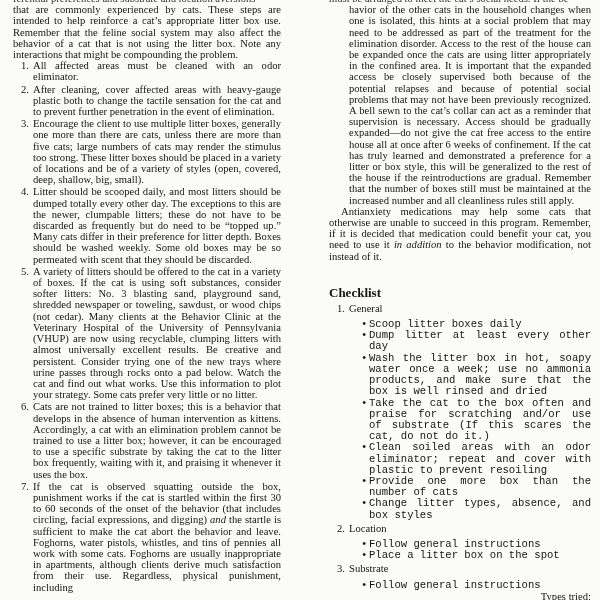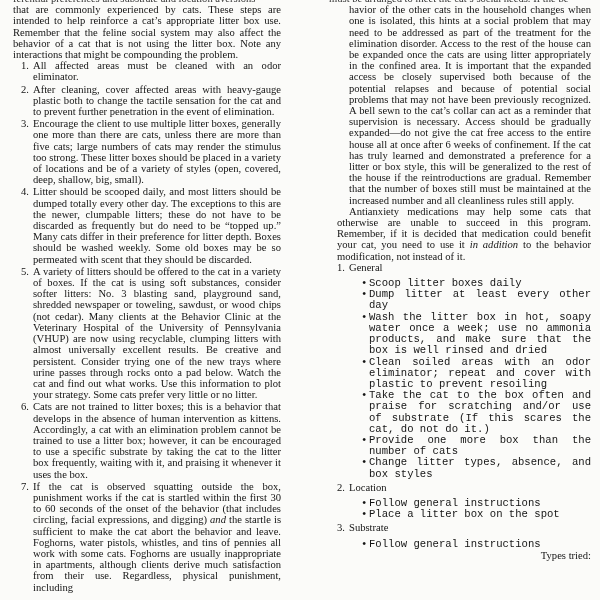--- a/index.html
+++ b/index.html
@@ -15,21 +15,21 @@
       top: -7px;
       width: 268px;
       font-size: 10.6px;
       line-height: 11.2px;
       text-align: justify;
       hyphens: manual;
     }
     .col-left { left: 13px; }
     .col-right { left: 329px; width: 262px; }
     p { margin: 0; }
-    .indent { text-indent: 12px; margin-left: 8px; }
+    .indent { text-indent: 12px; }
     ol.num { margin: 0; padding: 0; list-style: none; }
     ol.num > li { position: relative; padding-left: 20px; margin: 0 0 1px 0; }
     ol.num > li .n { position: absolute; left: 0; top: 0; width: 18px; text-align: right; padding-right: 2px; box-sizing: border-box; }
     .clipped-top { color: #333; }
     h3.checklist {
       font-size: 13px; font-weight: bold; margin: 24px 0 3px 0; line-height: 14px; text-align: left;
     }
     ol.check { margin: 0; padding: 0; list-style: none; }
     ol.check > li { position: relative; padding-left: 20px; margin-bottom: 2px; text-align: left; }
     ol.check > li > .n { position: absolute; left: 0; width: 16px; text-align: right; }
@@ -54,30 +54,31 @@
     <li><span class="n">6.</span><span>Cats are not trained to litter boxes; this is a behavior that develops in the absence of human intervention as kittens. Accordingly, a cat with an elimination problem cannot be trained to use a litter box; however, it can be encouraged to use a specific substrate by taking the cat to the litter box frequently, waiting with it, and praising it whenever it uses the box.</span></li>
     <li><span class="n">7.</span><span>If the cat is observed squatting outside the box, punishment works if the cat is startled within the first 30 to 60 seconds of the onset of the behavior (that includes circling, facial expressions, and digging) </span><em>and</em><span> the startle is sufficient to make the cat abort the behavior and leave. Foghorns, water pistols, whistles, and tins of pennies all work with some cats. Foghorns are usually inappropriate in apartments, although clients derive much satisfaction from their use. Regardless, physical punishment, including</span></li>
   </ol>
 </div>
 
 <div class="col col-right">
   <p class="clipped-top">must be arranged to meet the cat’s social needs. If the be-</p>
   <p style="padding-left:20px;">havior of the other cats in the household changes when one is isolated, this hints at a social problem that may need to be addressed as part of the treatment for the elimination disorder. Access to the rest of the house can be expanded once the cats are using litter appropriately in the confined area. It is important that the expanded access be closely supervised both because of the potential relapses and because of potential social problems that may not have been previously recognized. A bell sewn to the cat’s collar can act as a reminder that supervision is necessary. Access should be gradually expanded—do not give the cat free access to the entire house all at once after 6 weeks of confinement. If the cat has truly learned and demonstrated a preference for a litter or box style, this will be generalized to the rest of the house if the reintroductions are gradual. Remember that the number of boxes still must be maintained at the increased number and all cleanliness rules still apply.</p>
   <p class="indent"><span>Antianxiety medications may help some cats that otherwise are unable to succeed in this program. Remember, if it is decided that medication could benefit your cat, you need to use it </span><em>in addition</em><span> to the behavior modification, not instead of it.</span></p>
 
+  <h3 class="checklist">Checklist</h3>
   <ol class="check">
     <li>
       <span class="n">1.</span>
       <span>General</span>
       <ul class="bul">
         <li>Scoop litter boxes daily</li>
         <li>Dump litter at least every other day</li>
         <li>Wash the litter box in hot, soapy water once a week; use no ammonia products, and make sure that the box is well rinsed and dried</li>
+        <li>Take the cat to the box often and praise for scratching and/or use of substrate (If this scares the cat, do not do it.)</li>
         <li>Clean soiled areas with an odor eliminator; repeat and cover with plastic to prevent resoiling</li>
-        <li>Take the cat to the box often and praise for scratching and/or use of substrate (If this scares the cat, do not do it.)</li>
         <li>Provide one more box than the number of cats</li>
         <li>Change litter types, absence, and box styles</li>
       </ul>
     </li>
     <li>
       <span class="n">2.</span>
       <span>Location</span>
       <ul class="bul">
         <li>Follow general instructions</li>
         <li>Place a litter box on the spot</li>

